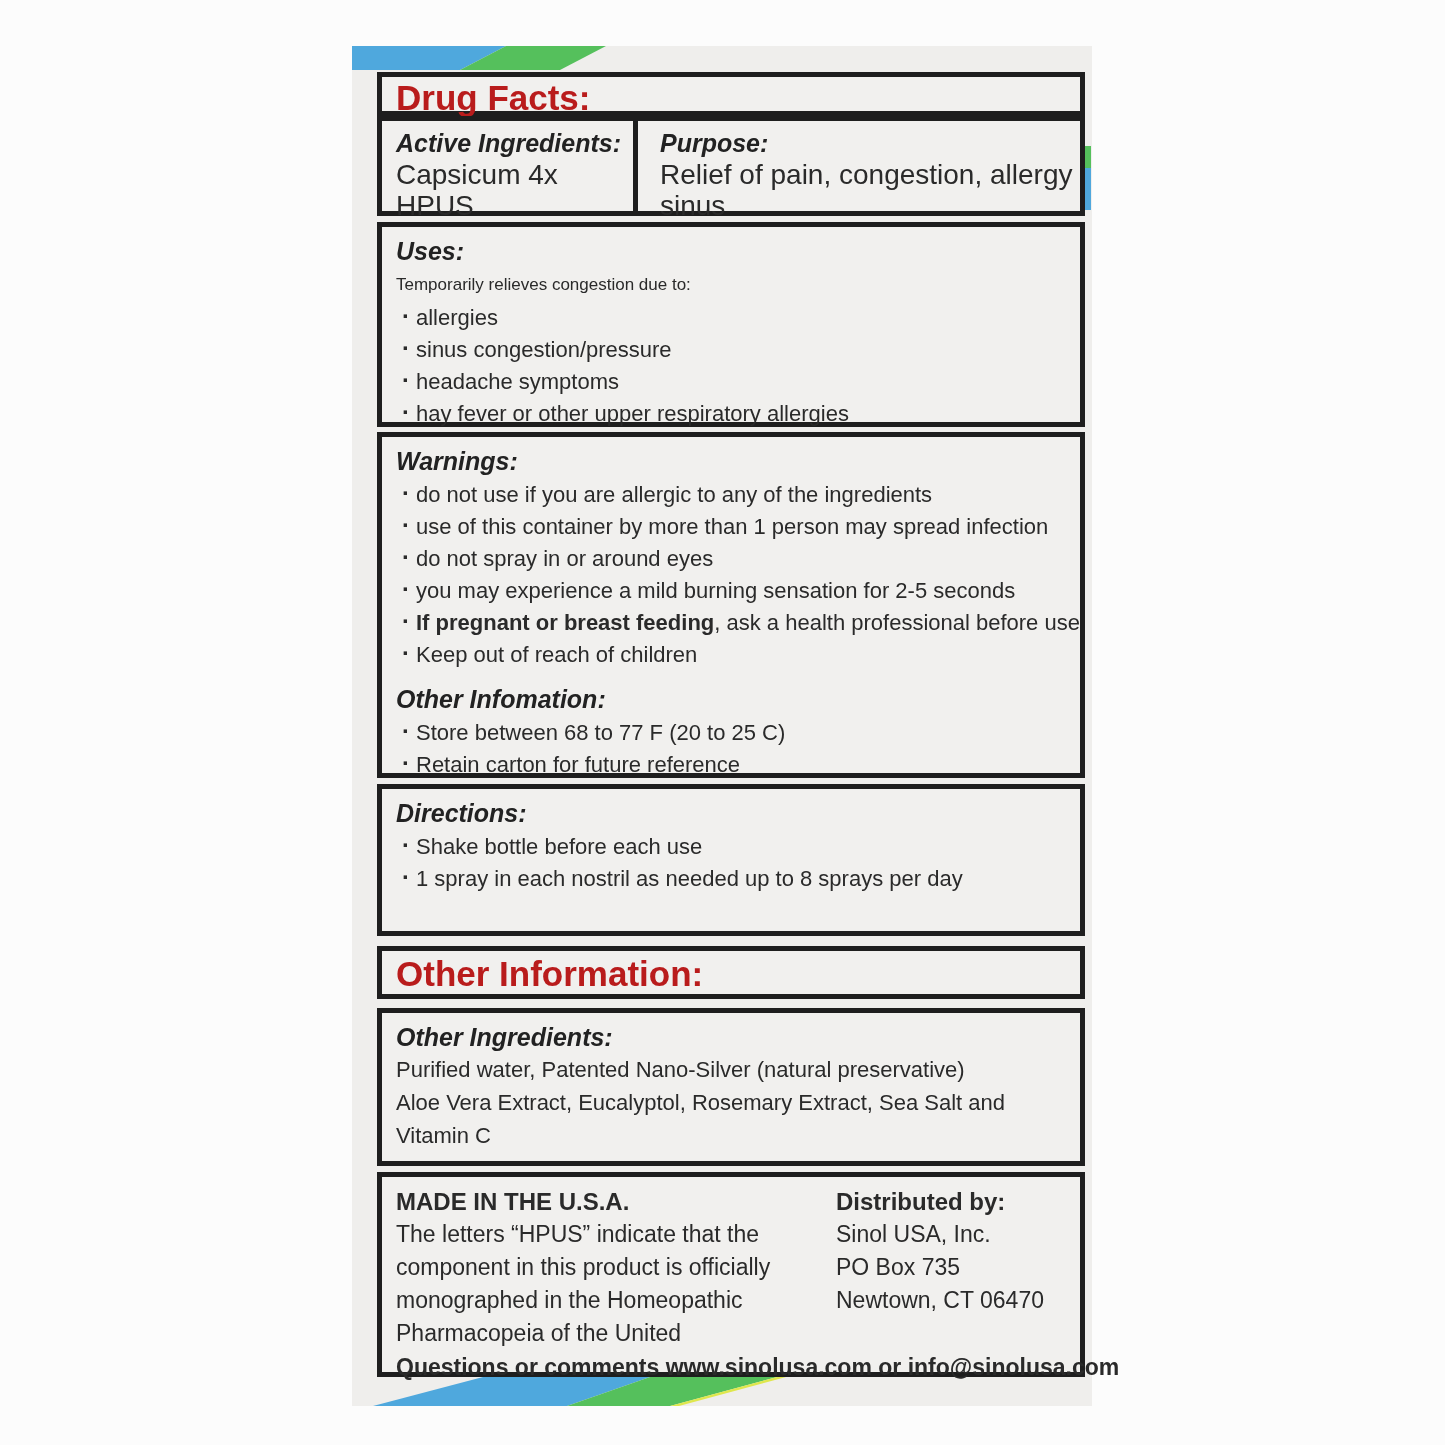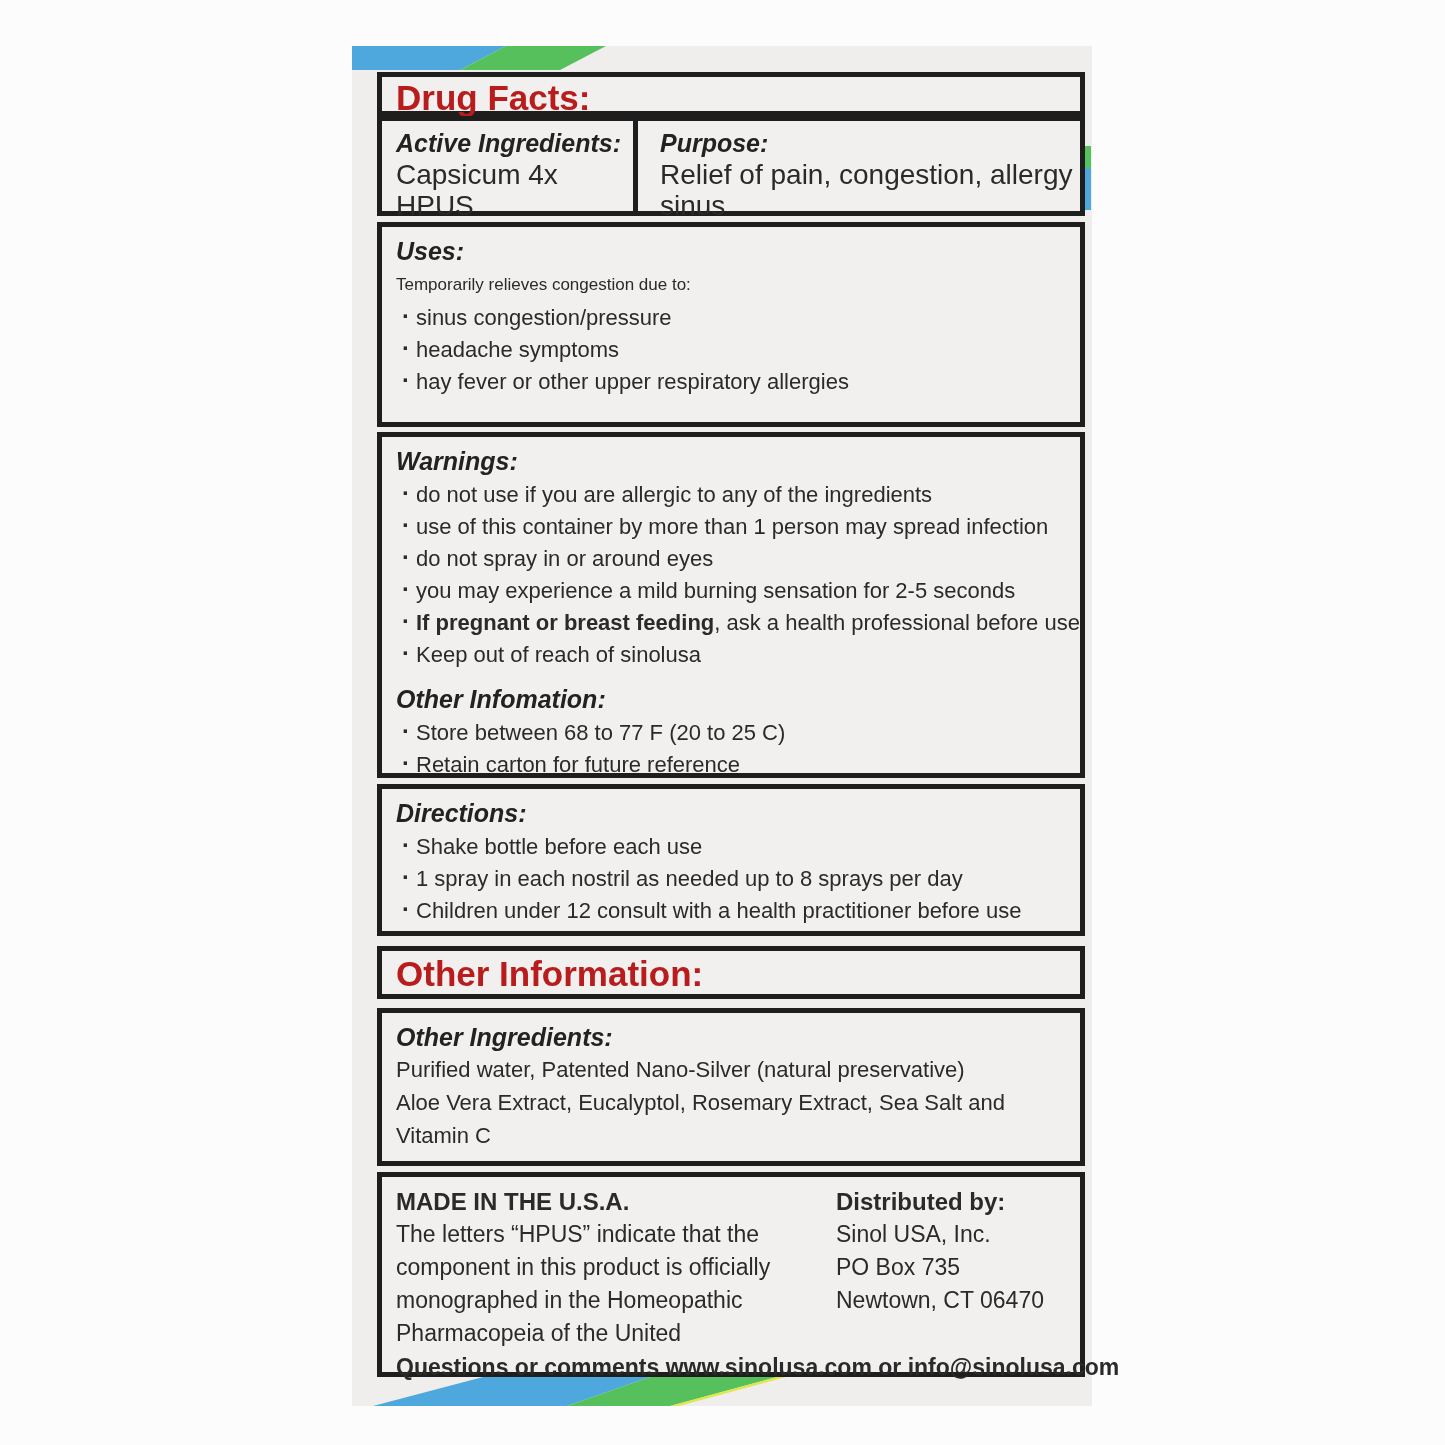--- a/index.html
+++ b/index.html
@@ -107,52 +107,52 @@
       <div class="h-ital">Purpose:</div>
       <div class="body-txt" style="line-height:31px;">Relief of pain, congestion, allergy sinus</div>
       <div class="body-txt" style="line-height:31px;">symptoms &amp; sinus headache.</div>
     </div>
   </div>
 
   <div class="box b-uses pad-box">
     <div class="h-ital">Uses:</div>
     <div class="intro">Temporarily relieves congestion due to:</div>
     <div class="bullets">
+      <div class="bullet">allergies</div>
       <div class="bullet">sinus congestion/pressure</div>
       <div class="bullet">headache symptoms</div>
       <div class="bullet">hay fever or other upper respiratory allergies</div>
     </div>
   </div>
 
   <div class="box b-warnings pad-box">
     <div class="h-ital">Warnings:</div>
     <div class="bullets">
       <div class="bullet">do not use if you are allergic to any of the ingredients</div>
       <div class="bullet">use of this container by more than 1 person may spread infection</div>
       <div class="bullet">do not spray in or around eyes</div>
       <div class="bullet">you may experience a mild burning sensation for 2-5 seconds</div>
       <div class="bullet">
           <span class="bold-run">If pregnant or breast feeding</span>
           <span>, ask a health professional before use</span>
         </div>
-      <div class="bullet">Keep out of reach of sinolusa</div>
+      <div class="bullet">Keep out of reach of children</div>
     </div>
     <div class="h-ital subhead">Other Infomation:</div>
     <div class="bullets">
       <div class="bullet">Store between 68 to 77 F (20 to 25 C)</div>
       <div class="bullet">Retain carton for future reference</div>
     </div>
   </div>
 
   <div class="box b-directions pad-box">
     <div class="h-ital">Directions:</div>
     <div class="bullets">
       <div class="bullet">Shake bottle before each use</div>
       <div class="bullet">1 spray in each nostril as needed up to 8 sprays per day</div>
-      <div class="bullet">Children under 12 consult with a health practitioner before use</div>
     </div>
   </div>
 
   <div class="box b-otherinfo">
     <div class="title-xl" style="padding-top:5px;">Other Information:</div>
   </div>
 
   <div class="box b-otheringr pad-box lines">
     <div class="h-ital">Other Ingredients:</div>
     <div class="ln">Purified water, Patented Nano-Silver (natural preservative)</div>

